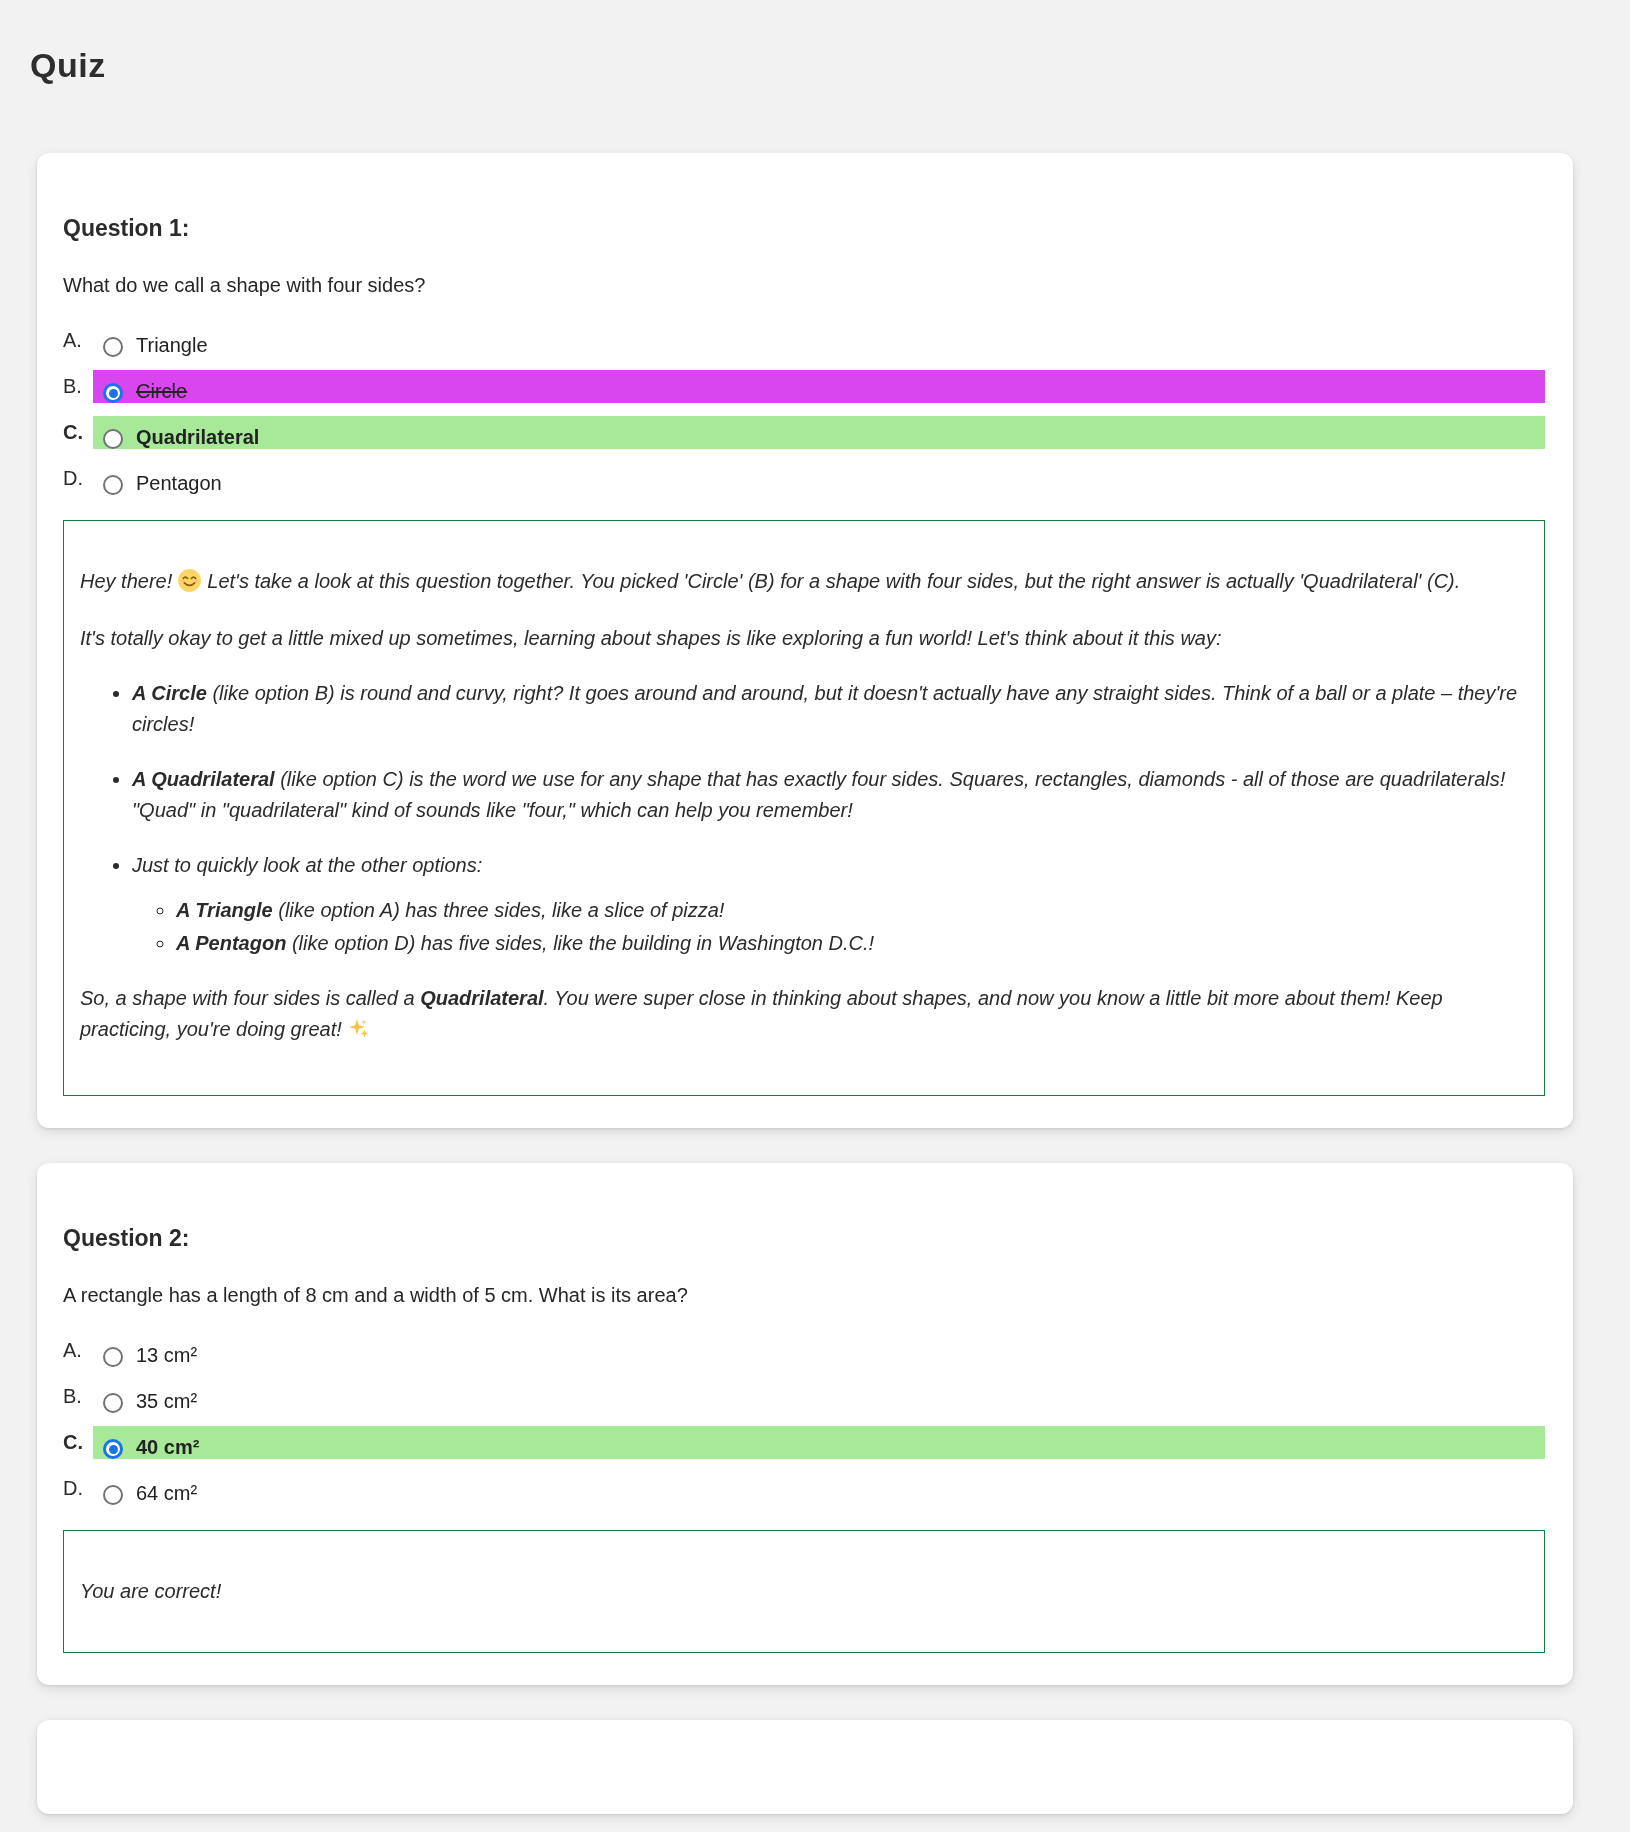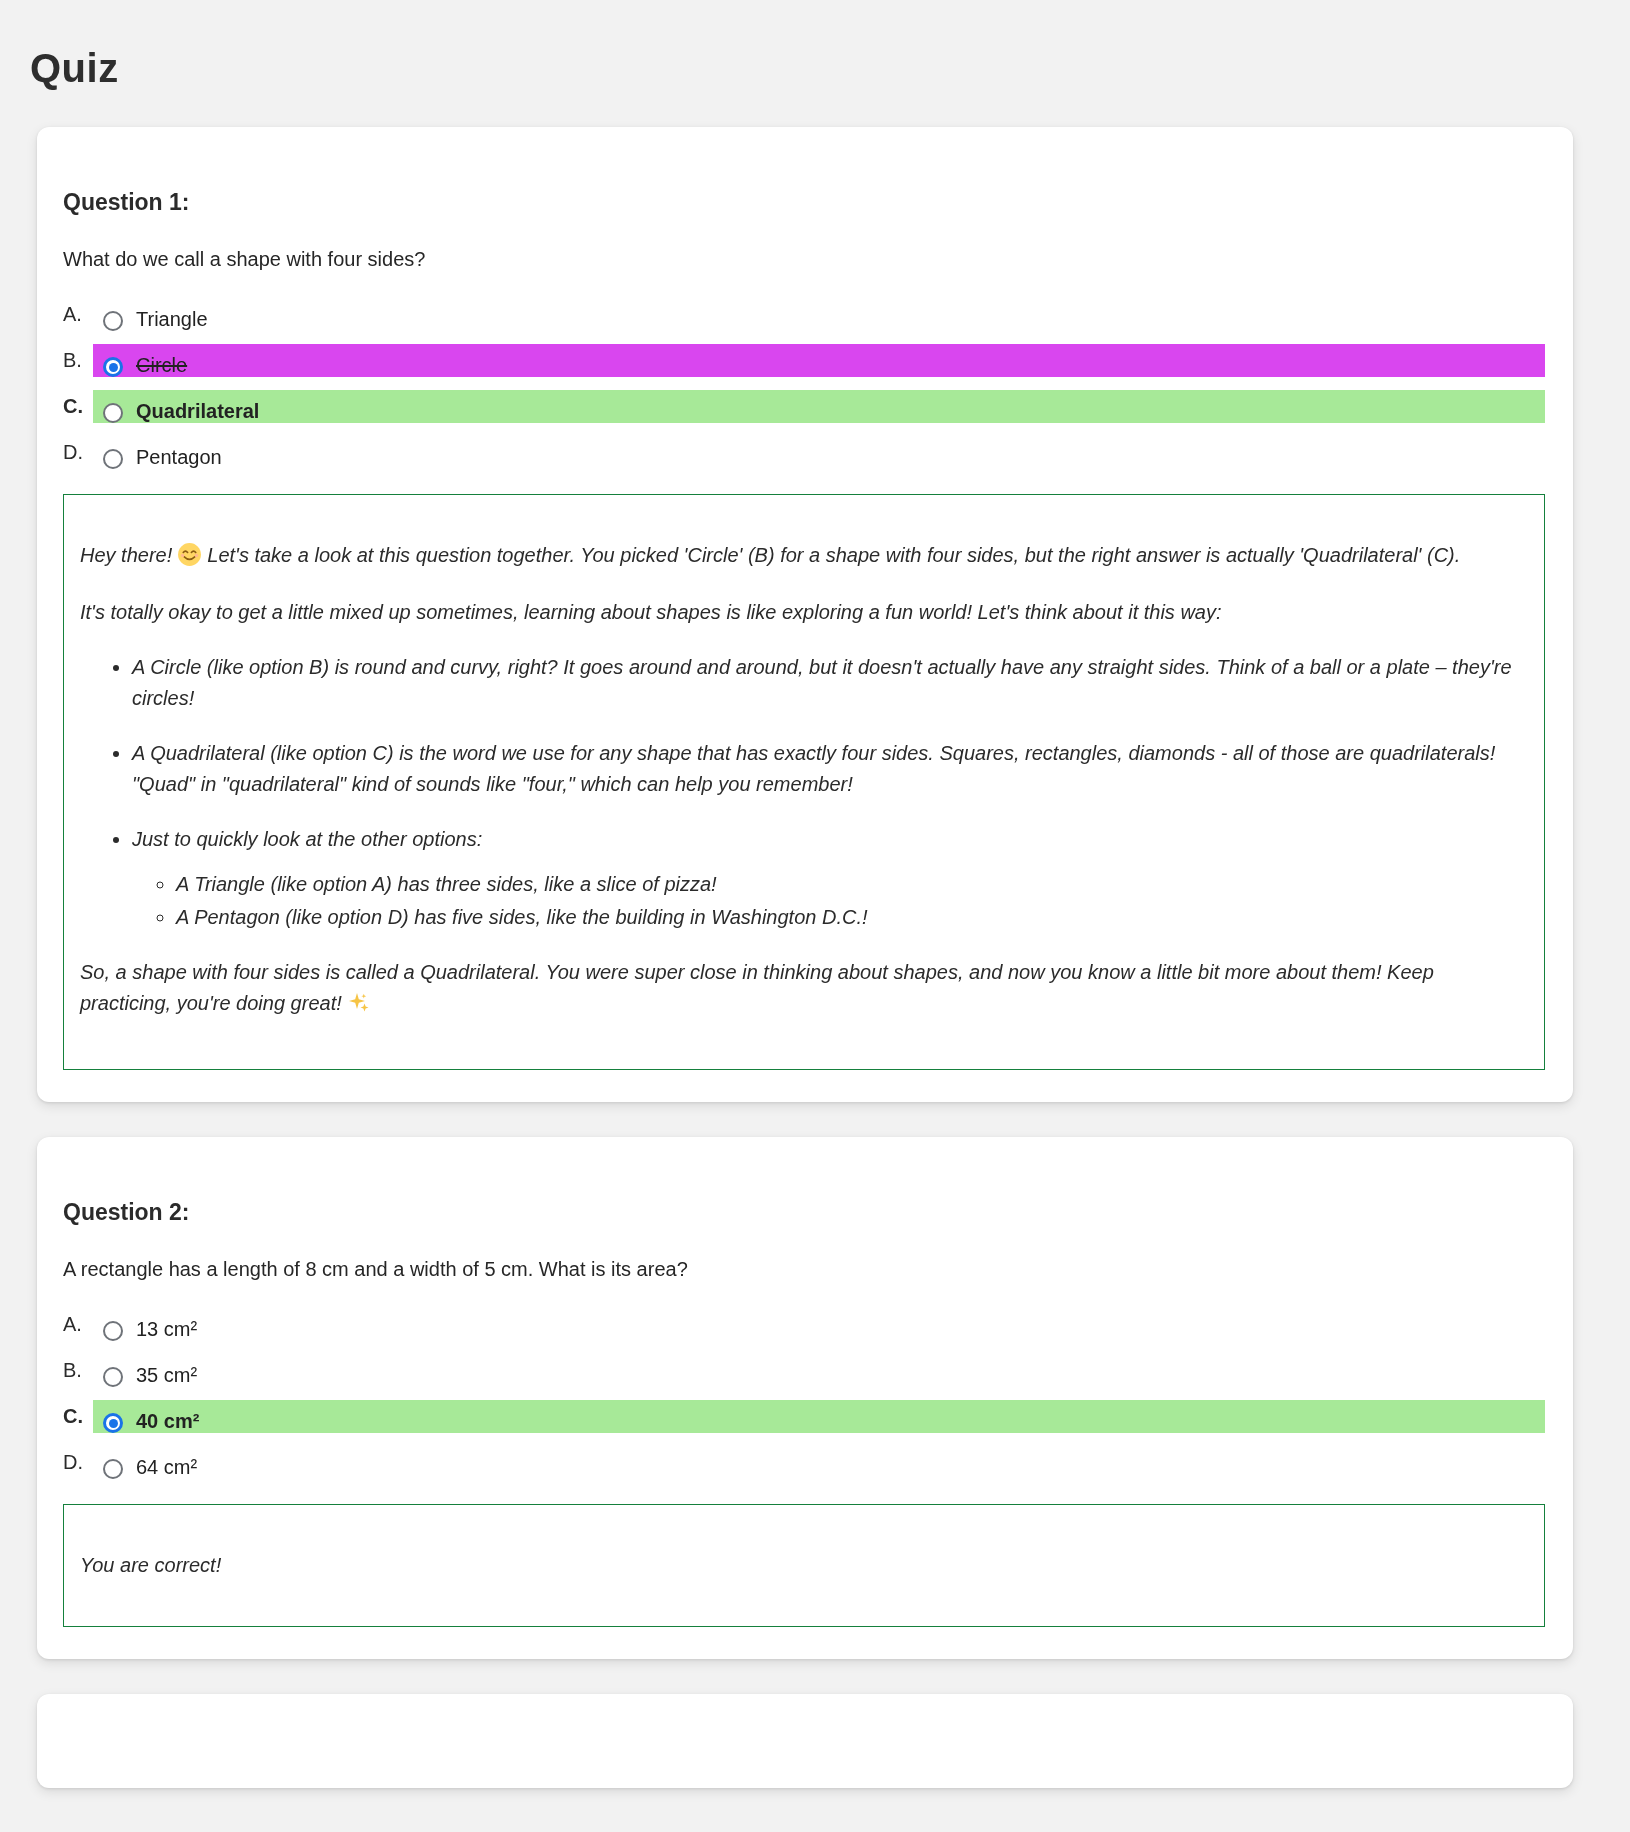--- a/index.html
+++ b/index.html
@@ -4,22 +4,22 @@
 <style>
   * { box-sizing: border-box; margin: 0; padding: 0; }
   html, body { width: 1630px; height: 1832px; overflow: hidden; }
   body {
     background: #f2f2f2;
     color: #262626;
     font-family: "Liberation Sans", "DejaVu Sans", sans-serif;
   }
   .page { padding-top: 46px; }
   .page-title {
-    margin: 0 0 36px 30px;
-    font-size: 40px;
+    margin: 0 0 68px 30px;
+    font-size: 34px;
     font-weight: bold;
     color: #2e2e2e;
     letter-spacing: 0.5px;
   }
   .card {
     background: #ffffff;
     border-radius: 12px;
     box-shadow: 0 1px 3px rgba(0,0,0,0.10), 0 4px 12px rgba(0,0,0,0.10);
     margin: 0 57px 35px 37px;
     padding: 62px 28px 32px 26px;
@@ -95,21 +95,21 @@
     padding-left: 52px;
   }
   .feedback ul.top-list > li { margin-bottom: 24px; }
   .feedback ul.top-list > li:last-child { margin-bottom: 8px; }
   .feedback ul.sub-list {
     list-style: circle;
     margin: 14px 0 0 0;
     padding-left: 44px;
   }
   .feedback ul.sub-list > li { margin-bottom: 2px; }
-  .lead { font-weight: normal; }
+  .lead { font-weight: bold; }
   .emoji-svg {
     display: inline-block;
     vertical-align: -5px;
     margin: 0 5px;
   }
 </style>
 </head>
 <body>
 
 <div class="page">

